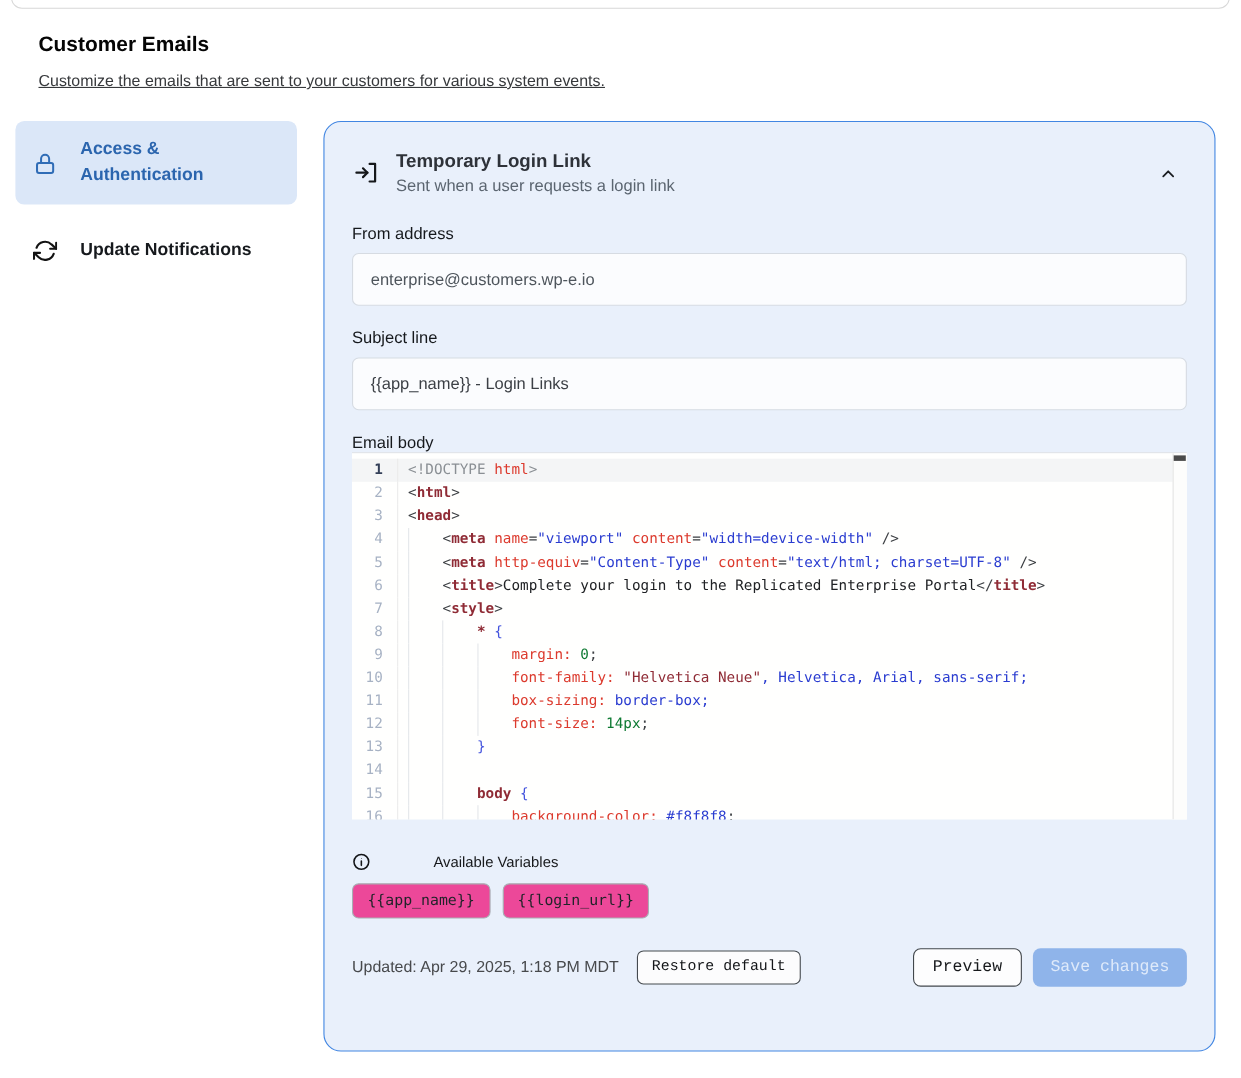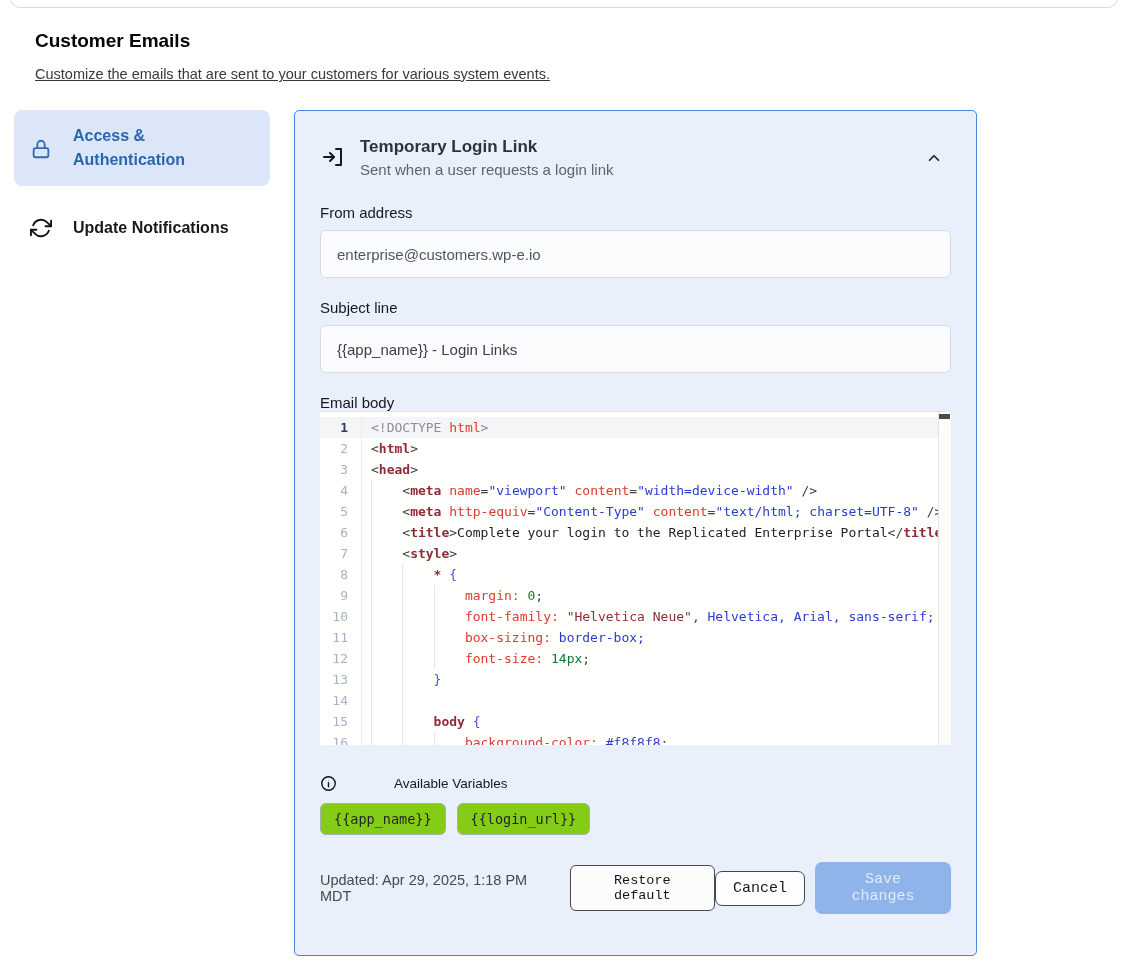--- a/index.html
+++ b/index.html
@@ -18,22 +18,22 @@
   .sidebar { position:absolute; left:14px; top:110px; width:256px; }
   .side-item { display:flex; align-items:center; border-radius:8px; padding:14px 16px; cursor:pointer; }
   .side-item .s-icon { width:22px; height:22px; flex:0 0 22px; margin-right:21px; margin-top:2px; }
   .side-item.selected { background:#dbe7f8; }
   .side-item.selected .s-label { color:#2b65ae; }
   .s-label { font-size:16px; line-height:24px; font-weight:600; color:#16191d; }
   .side-item.plain { margin-top:18px; padding:12px 16px; align-items:center; }
   .side-item.plain .s-icon { margin-top:0; }
 
   
-  .card { position:absolute; left:294px; top:110px; width:683px; height:846px;
-          background:#e9f0fb; border:1.5px solid #4286e2; border-radius:5px;
+  .card { position:absolute; left:294px; top:110px; width:811px; height:846px;
+          background:#e9f0fb; border:1.5px solid #4286e2; border-radius:16px;
           padding:26px 25px 0 25px; }
 
   .card-head { display:flex; align-items:flex-start; }
   .head-icon { width:24px; height:24px; margin:8px 14px 0 2px; }
   .head-text { flex:1; }
   .head-title { font-size:17px; font-weight:700; color:#2e3239; }
   .head-sub { font-size:15px; color:#5b6570; margin-top:4px; }
   .chevron-btn { width:26px; height:26px; margin-top:8px; background:none; border:none; cursor:pointer; }
 
   .f-label { margin-top:26px; font-size:15px; color:#15181c; }
@@ -63,21 +63,21 @@
   .tk-d{color:#8a8f94}.tk-t{color:#8f2b35;font-weight:bold}.tk-a{color:#dc3a2d}
   .tk-s{color:#2a3cd0}.tk-str2{color:#8f2b35}.tk-n{color:#0e7a33}
   .tk-b{color:#4353dd}.tk-v{color:#2a3cd0}.tk-p{color:#3b3e42}.tk-tx{color:#202225}
   .sb-track { position:absolute; top:0; right:0; bottom:0; width:13px; border-left:1px solid #e4e4e4; background:#fdfdfc; }
   .sb-thumb { position:absolute; top:2px; right:1px; width:11px; height:5px; background:#4a4a4a; }
 
   .vars-row { display:flex; align-items:center; margin-top:30px;gap:48px; }
   .vars-row .i-icon { width:17px; height:17px; margin-right:9px; }
   .vars-label { font-size:13.5px; color:#17191c; }
   .chips { display:flex; margin-top:11px; gap:11px; }
-  .chip { background:#84cc16; border:1px solid #a9aeb4; border-radius:6px; padding:7px 13px;
+  .chip { background:#ec4899; border:1px solid #a9aeb4; border-radius:6px; padding:7px 13px;
           font-family:"DejaVu Sans Mono",monospace; font-size:13.5px; color:#1f2328; cursor:pointer; }
 
   .footer { display:flex; align-items:center; margin-top:27px; }
   .updated { font-size:14.5px; color:#47494c; }
   .btn { font-family:Liberation Mono, monospace; cursor:pointer;text-align:center; }
   .btn.restore { margin-left:16px; background:#fcfcfd; border:1px solid #454a4f; border-radius:6px;
                  padding:7px 13px; font-size:13.5px; color:#131518; }
   .spacer { flex:1; }
   .btn.cancel { background:#fdfdfe; border:1px solid #42474c; border-radius:7px;
                 padding:8px 17px; font-size:15px; color:#17191c; }
@@ -232,17 +232,17 @@
 
   <div class="chips">
     <button class="chip">{{app_name}}</button>
     <button class="chip">{{login_url}}</button>
   </div>
 
   <div class="footer">
     <span class="updated">Updated: Apr 29, 2025, 1:18 PM MDT</span>
     <button class="btn restore">Restore default</button>
     <span class="spacer"></span>
-    <button class="btn cancel">Cancel</button>
+    <button class="btn cancel">Preview</button>
     <button class="btn save">Save changes</button>
   </div>
 
 </section>
 
 </body></html>

